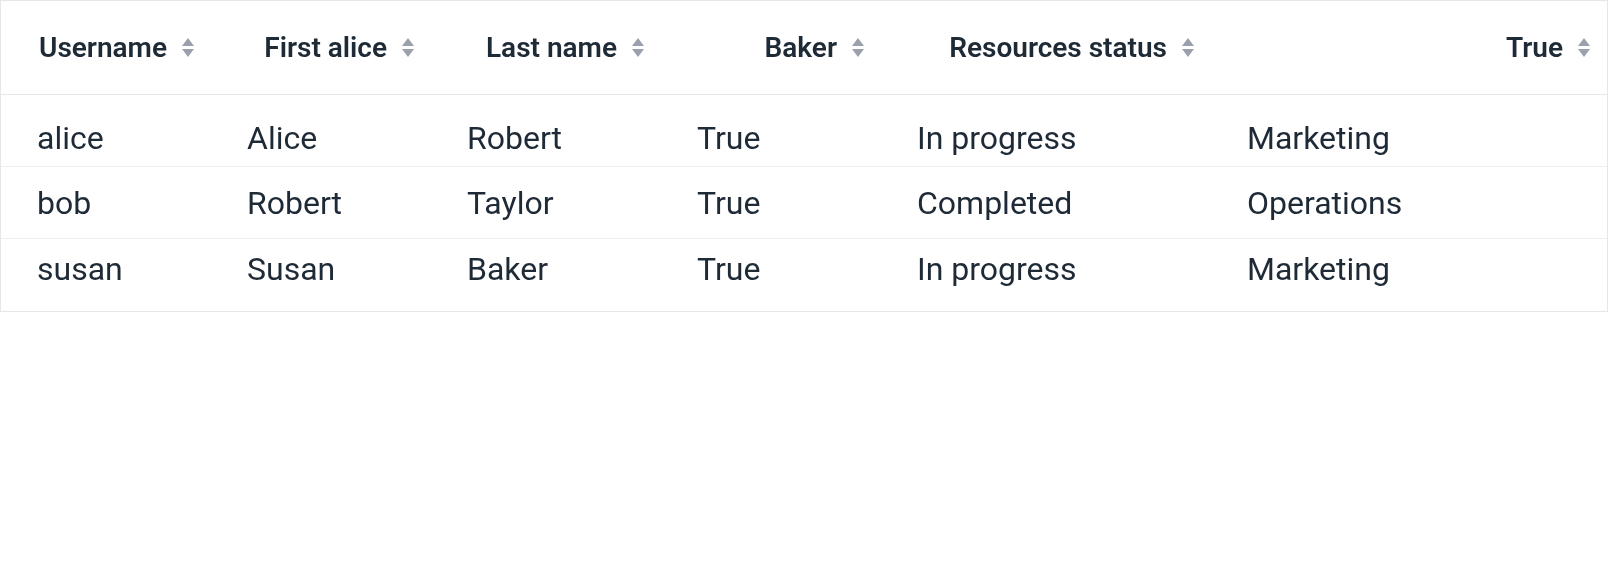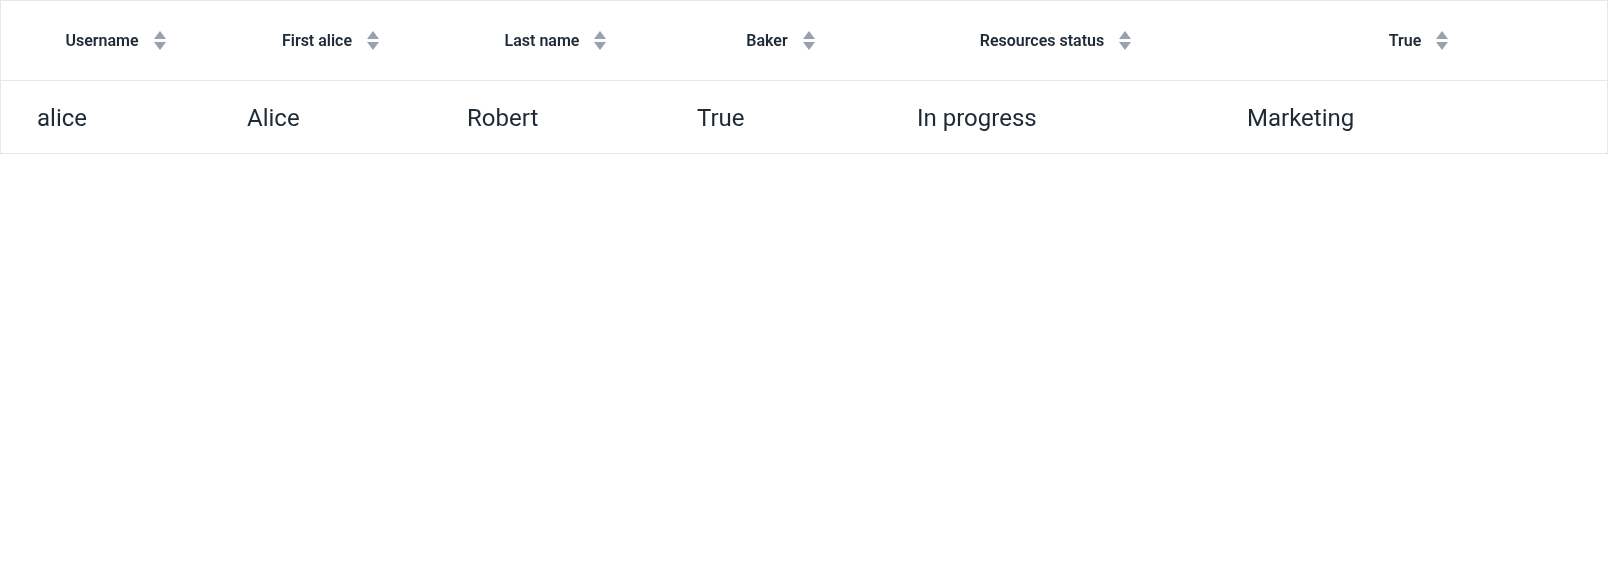--- a/index.html
+++ b/index.html
@@ -14,32 +14,32 @@
     width: 1608px;
     border: 1px solid #e5e7eb;
     background: #ffffff;
   }
   table {
     width: 100%;
     border-collapse: collapse;
     table-layout: fixed;
   }
   thead th {
-    text-align: center;
+    text-align: right;
     font-weight: 600;
-    font-size: 16px;
+    font-size: 28px;
     color: #1f2a37;
     padding: 30px 16px 30px 36px;
     border-bottom: 1px solid #e5e7eb;
     white-space: nowrap;
   }
   tbody tr { height: 72px; }
   tbody tr + tr td { border-top: 1px solid #eef0f2; }
   tbody td {
-    font-size: 24px;
+    font-size: 32px;
     color: #1f2a37;
     padding: 0 16px 0 36px;
     vertical-align: middle;
     white-space: nowrap;
   }
   tbody tr:first-child td { padding-top: 14px; }
   tbody tr:last-child td { padding-bottom: 12px; }
 
   .th-inner { display: inline-flex; align-items: center; gap: 14px; }
   .sort-icon {
@@ -154,15 +154,31 @@
     </thead>
     <tbody>
       <tr>
         <td>alice</td>
         <td>Alice</td>
         <td>Robert</td>
         <td>True</td>
         <td>In progress</td>
         <td>Marketing</td>
       </tr>
+      <tr>
+        <td>bob</td>
+        <td>Robert</td>
+        <td>Taylor</td>
+        <td>True</td>
+        <td>Completed</td>
+        <td>Operations</td>
+      </tr>
+      <tr>
+        <td>susan</td>
+        <td>Susan</td>
+        <td>Baker</td>
+        <td>True</td>
+        <td>In progress</td>
+        <td>Marketing</td>
+      </tr>
     </tbody>
   </table>
 </div>
 
 </body></html>

